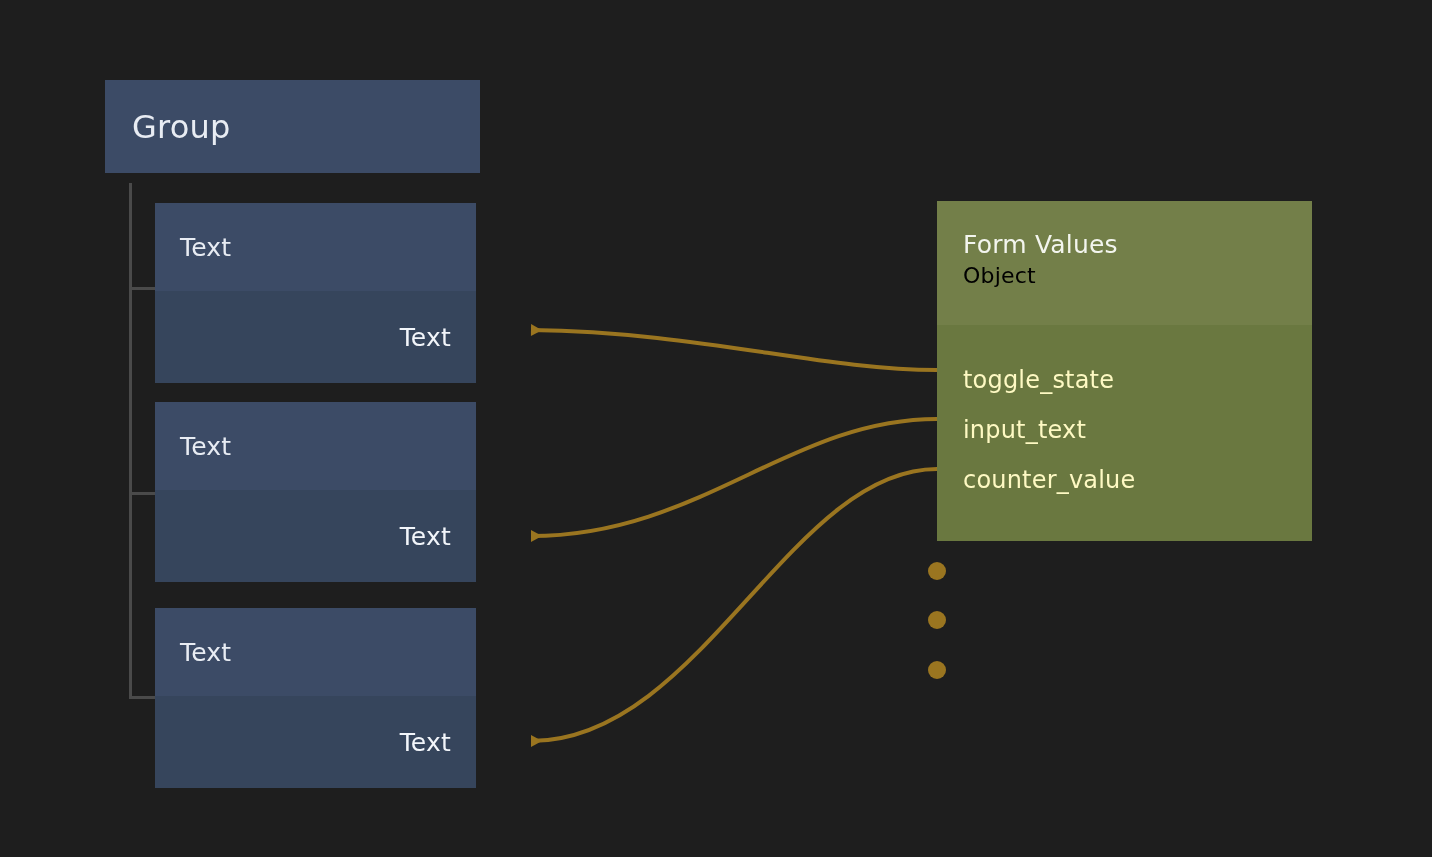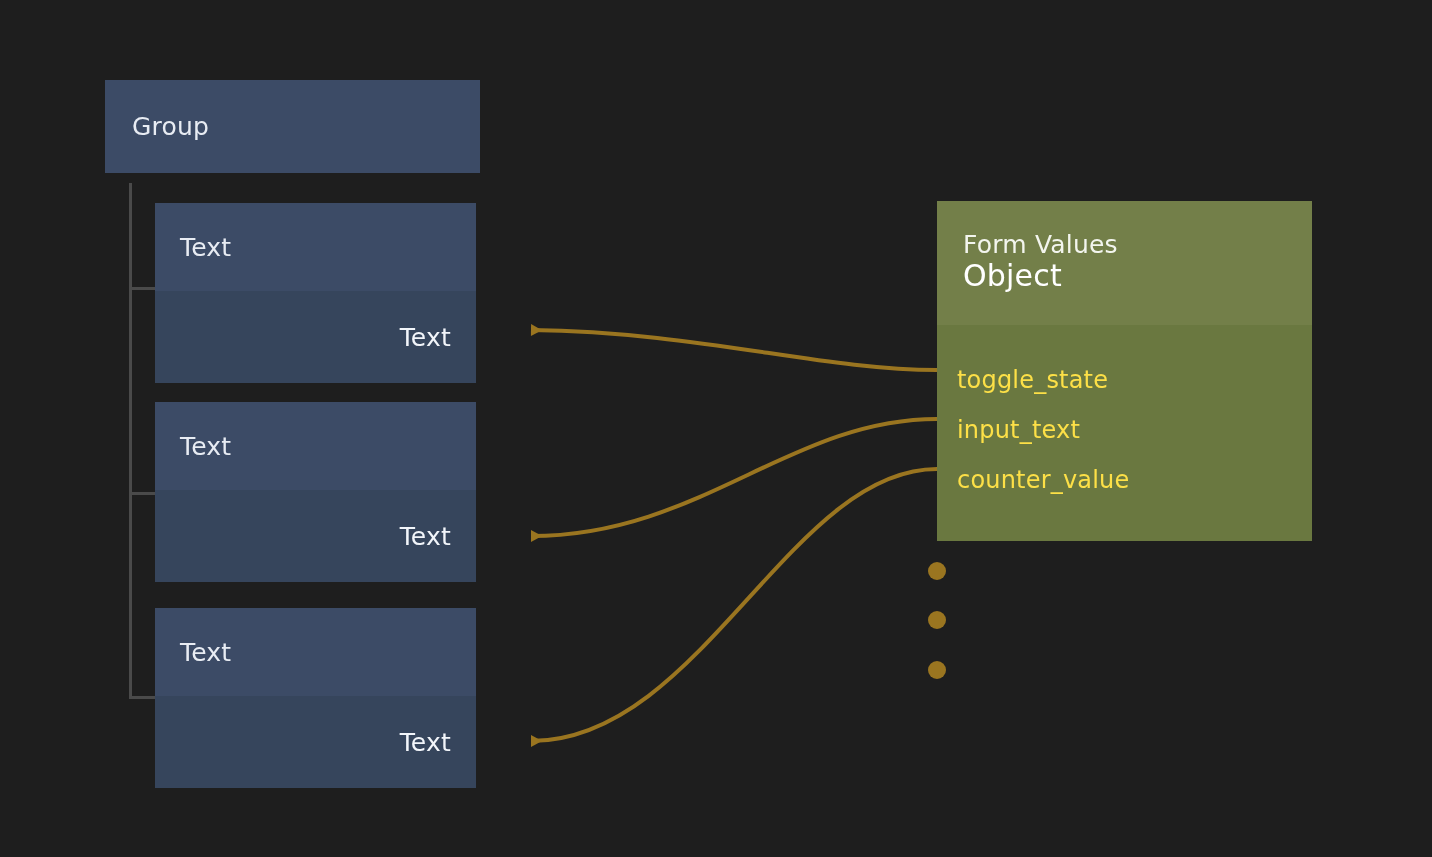--- a/index.html
+++ b/index.html
@@ -39,21 +39,21 @@
     left: 105px;
     top: 80px;
     width: 375px;
     height: 93px;
     background: #3c4b66;
     display: flex;
     align-items: center;
   }
   .group-node .group-title {
     color: #e8ecf3;
-    font-size: 25px;
+    font-size: 32px;
     font-weight: 400;
     margin-left: 27px;
     letter-spacing: 0.2px;
   }
 
   
   .tree-spine {
     position: absolute;
     left: 129px;
     top: 183px;
@@ -123,37 +123,37 @@
     padding: 28px 0 0 26px;
     box-sizing: border-box;
   }
   .object-node .obj-title {
     color: #f3f5ee;
     font-size: 25px;
     line-height: 32px;
     letter-spacing: 0.2px;
   }
   .object-node .obj-subtitle {
-    color: #ffffff;
-    font-size: 30px;
+    color: #000000;
+    font-size: 22px;
     line-height: 30px;
     letter-spacing: 0.2px;
   }
   .object-node .obj-body {
     padding-top: 30px;
   }
   .object-node .obj-row {
     height: 50px;
     display: flex;
     align-items: center;
   }
   .object-node .obj-row .row-label {
-    color: #fde047;
+    color: #fef9c3;
     font-size: 24px;
-    margin-left: 20px;
+    margin-left: 26px;
     letter-spacing: 0.2px;
   }
   .port-dot {
     position: absolute;
     left: -9px;
     width: 18px;
     height: 18px;
     border-radius: 50%;
     background: #9a7520;
   }

